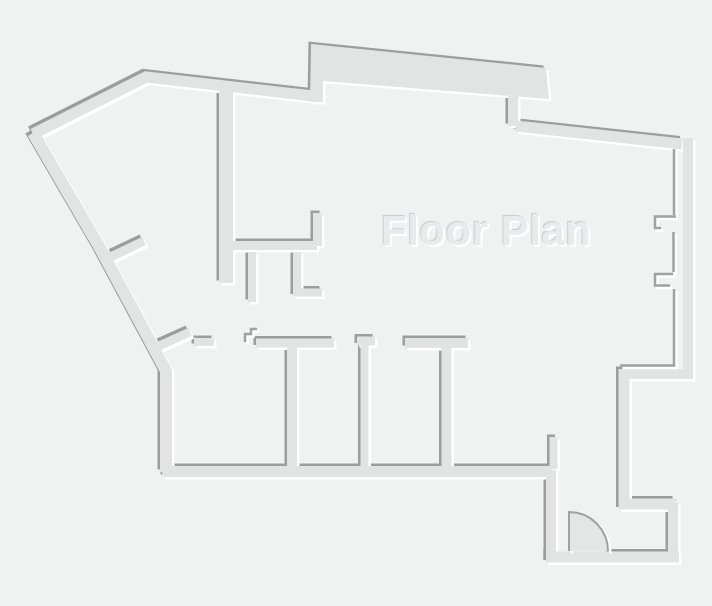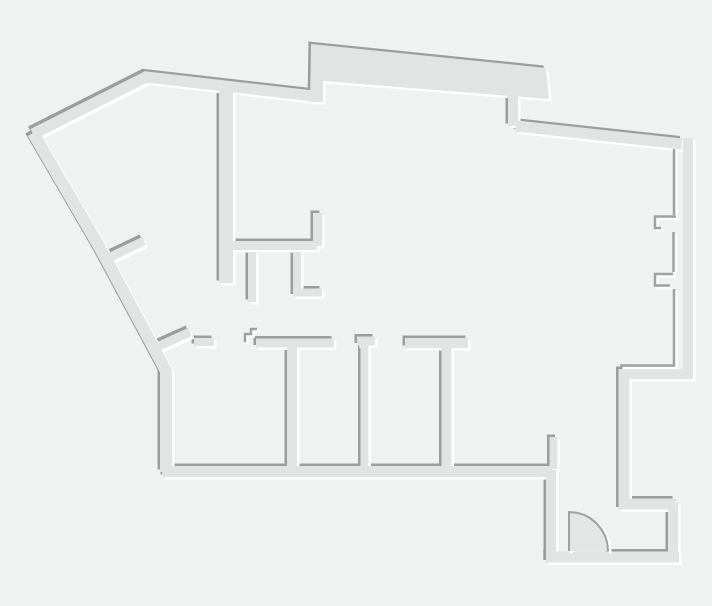--- a/index.html
+++ b/index.html
@@ -118,13 +118,14 @@
         <path d="M676,216.5 L655,216.5 L655,228 L661,228" fill="none" stroke="#a0a2a2" stroke-width="2.5" stroke-linecap="butt" stroke-linejoin="miter"></path>
         <path d="M673.5,232 L673.5,272" fill="none" stroke="#a0a2a2" stroke-width="2.5" stroke-linecap="butt" stroke-linejoin="miter"></path>
         <path d="M673,274 L655,274 L655,285.5 L670,285.5" fill="none" stroke="#a0a2a2" stroke-width="2.5" stroke-linecap="butt" stroke-linejoin="miter"></path>
         <path d="M674,289 L674,365.5 L620,365.5" fill="none" stroke="#a0a2a2" stroke-width="2.5" stroke-linecap="butt" stroke-linejoin="miter"></path>
         <path d="M245,342 L245,334 L251,334 L251,329 L257,329" fill="none" stroke="#a0a2a2" stroke-width="2.5" stroke-linecap="butt" stroke-linejoin="miter"></path>
       </g>
       <path d="M569,551 L569,512 A39,39 0 0 1 608,551" fill="none" stroke="#ffffff" stroke-width="2.5" stroke-linecap="butt" stroke-linejoin="miter" transform="translate(2.5,2.5)"></path>
       <path d="M569,551 L569,512 A39,39 0 0 1 608,551 Z" fill="#e4e6e6" stroke="none"></path>
       <path d="M569,551 L569,512 A39,39 0 0 1 608,551" fill="none" stroke="#a0a2a2" stroke-width="2" stroke-linecap="butt" stroke-linejoin="miter"></path>
     </svg>
+  <div class="plan-title" style="color: rgb(233, 234, 235); text-shadow: rgb(255, 255, 255) 2px 2px 1px, rgb(201, 203, 204) -1px -1px 1px;">Floor Plan</div>
 </div>
 
 </body></html>

